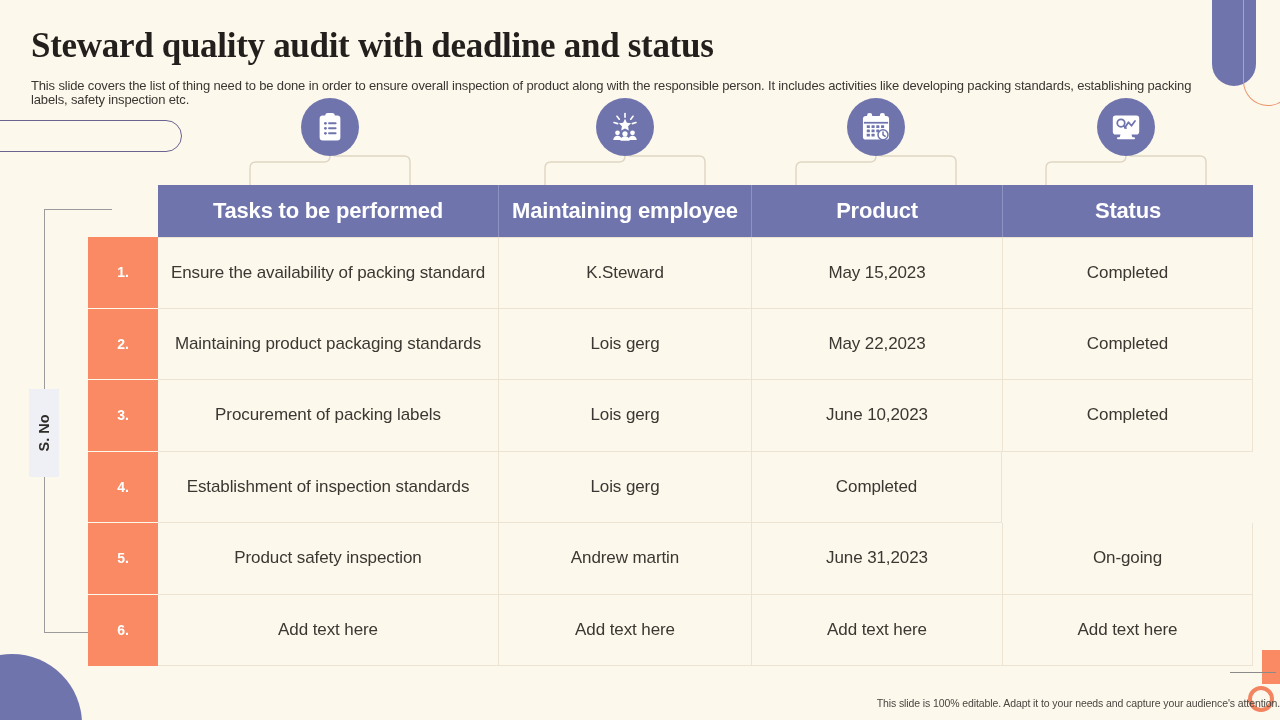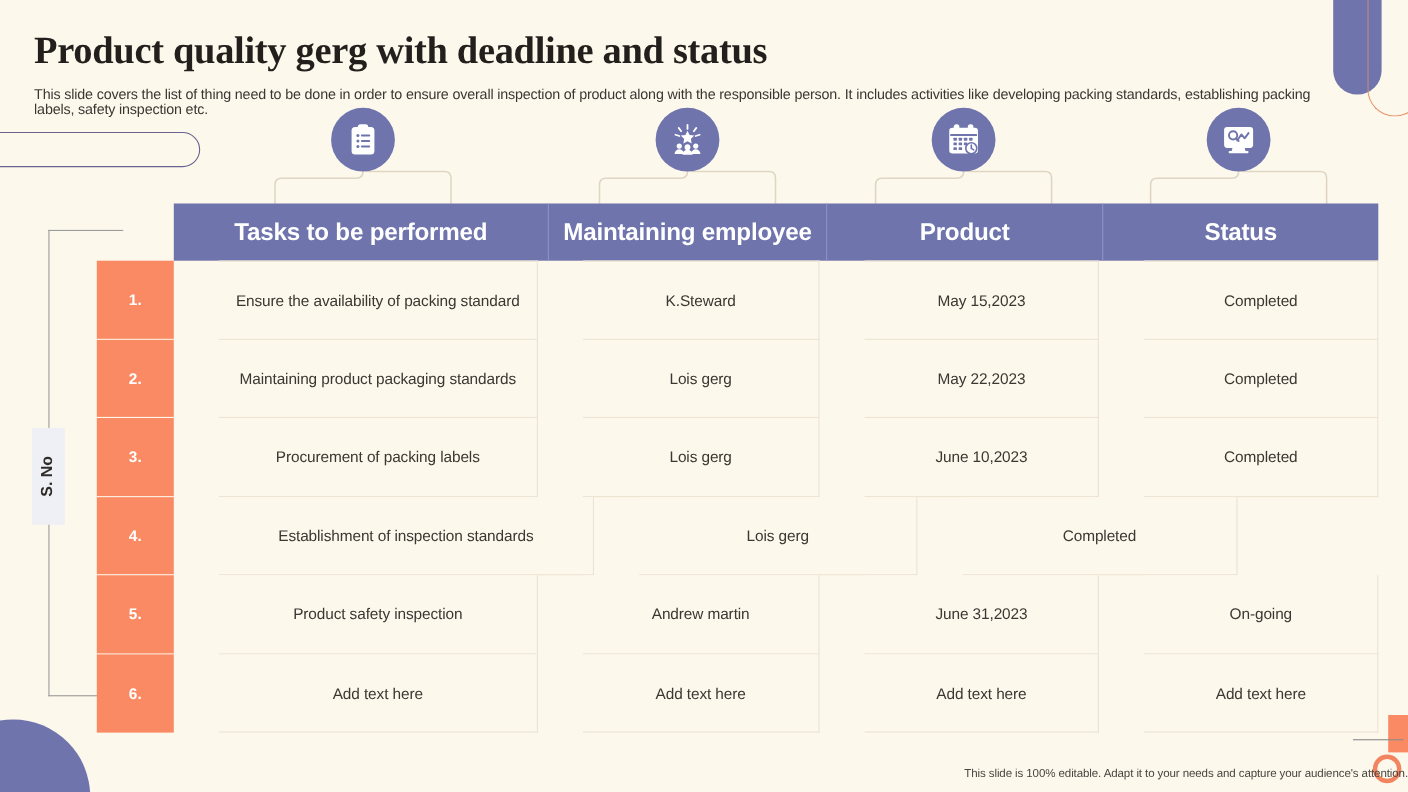--- a/index.html
+++ b/index.html
@@ -102,27 +102,26 @@
 
   .col-task   { width:341px; }
   .col-emp    { width:253px; }
   .col-dead   { width:251px; }
   .col-status { width:250px; }
 
   .tbody { border-left:none; }
   .trow { display:flex; height:71.5px; }
   .trow .td {
     display:flex; align-items:center; justify-content:center;
-    font-size:14px; color:#3b3732;
+    font-size:17px; color:#3b3732;
     background:#fdf8ec;
     border-bottom:1px solid #ece3d2;
     border-right:1px solid #ece3d2;
     letter-spacing:-0.1px;
     text-align:center;
-    margin-left:41px;
   }
   .trow .td:last-child { border-right:1px solid #ece3d2; }
   .trow:first-child .td { border-top:1px solid #ece3d2; }
 
   
   #serial-column {
     position:absolute; left:88px; top:237px;
     width:70px; z-index:5;
   }
   .serial-cell {
@@ -167,21 +166,21 @@
 <body>
 
 <div class="deco" id="deco-purple-u"></div>
 <div class="deco" id="deco-orange-u"></div>
 <div class="deco" id="deco-corner-circle"></div>
 <div class="deco" id="deco-orange-square"></div>
 <div class="deco" id="deco-orange-ring"></div>
 <div class="deco" id="deco-rounded-outline"></div>
 <div class="deco" id="deco-footer-rule"></div>
 
-<div id="page-title">Product quality gerg with deadline and status</div>
+<div id="page-title">Steward quality audit with deadline and status</div>
 <div id="page-subtitle">This slide covers the list of thing need to  be done in order to  ensure overall inspection of product along with the responsible person. It includes activities like developing packing standards, establishing packing labels, safety inspection etc.</div>
 
 <svg id="connectors" viewBox="0 0 1280 100" preserveAspectRatio="none">
   <g fill="none" stroke="#ded6c2" stroke-width="1.4">
     <path d="M250 93 L250 73 Q250 67 256 67 L324 67 Q330 67 330 61 L330 55 Q330 61 336 61 L404 61 Q410 61 410 67 L410 93"></path>
     <path d="M545 93 L545 73 Q545 67 551 67 L619 67 Q625 67 625 61 L625 55 Q625 61 631 61 L699 61 Q705 61 705 67 L705 93"></path>
     <path d="M796 93 L796 73 Q796 67 802 67 L870 67 Q876 67 876 61 L876 55 Q876 61 882 61 L950 61 Q956 61 956 67 L956 93"></path>
     <path d="M1046 93 L1046 73 Q1046 67 1052 67 L1120 67 Q1126 67 1126 61 L1126 55 Q1126 61 1132 61 L1200 61 Q1206 61 1206 67 L1206 93"></path>
   </g>
 </svg>

